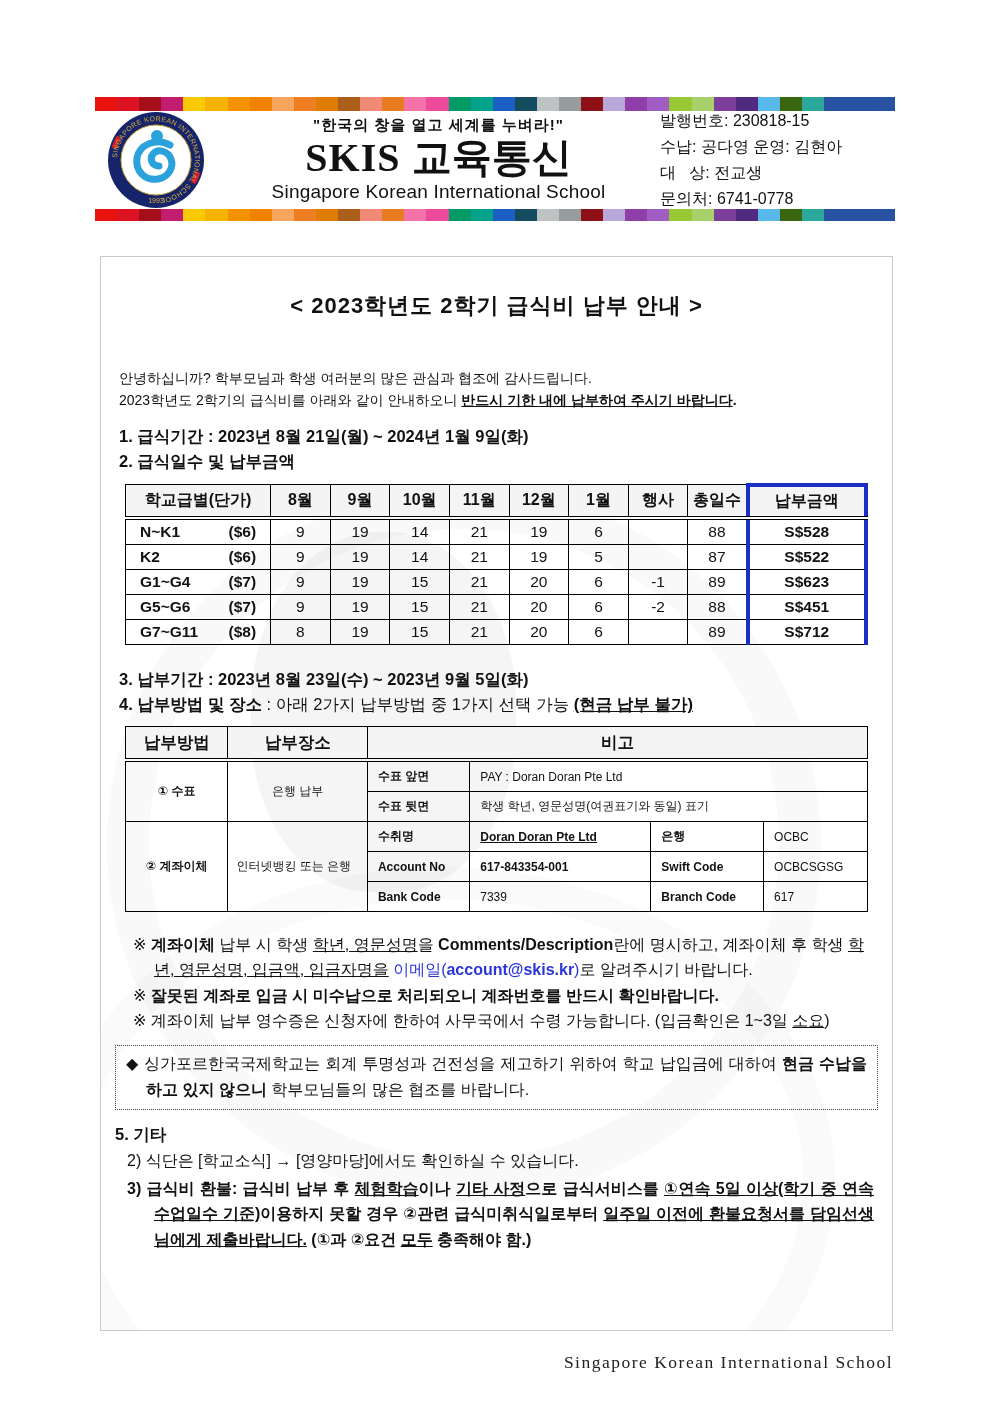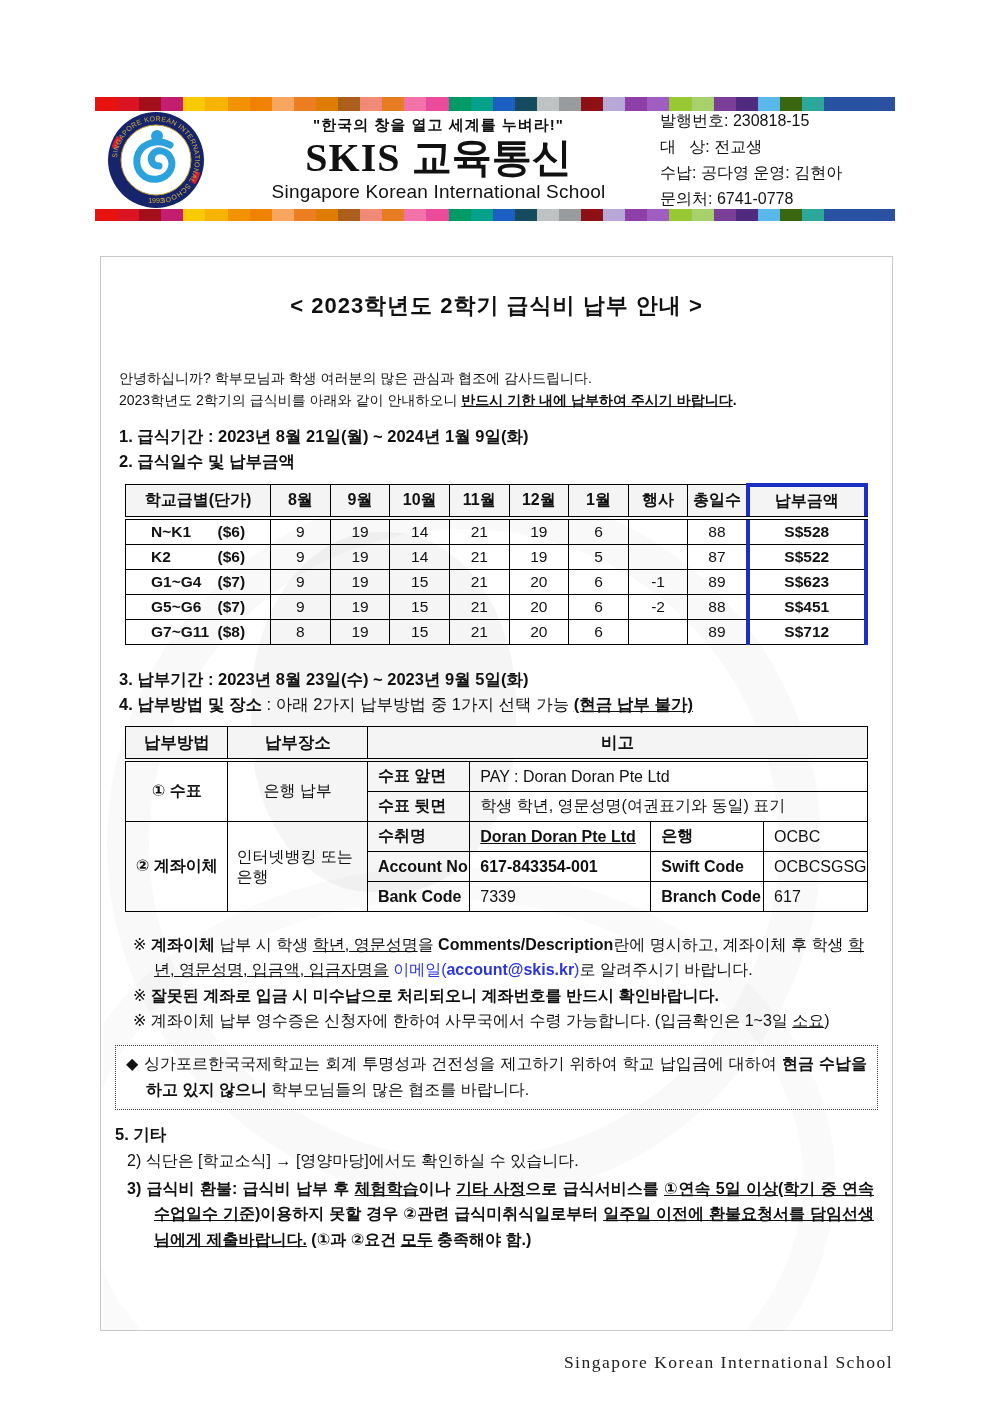--- a/index.html
+++ b/index.html
@@ -33,29 +33,29 @@
   .greeting{margin:46px 8px 0 8px;font-size:14px;line-height:1.6;text-align:justify;}
   .sec{margin:0 8px;font-size:16.5px;line-height:1.55;font-weight:bold;}
   .sec.first{margin-top:12px;}
   .gap-top{margin-top:22px;}
 
   table{border-collapse:collapse;table-layout:fixed;width:calc(100% - 28px);margin:8px 14px 0 14px;}
   th,td{border:1px solid #000;text-align:center;overflow:hidden;}
   thead th{background:#f4f4f4;font-weight:bold;border-bottom:4px double #000;}
   .meal-table thead th{height:27px;font-size:16px;}
   .meal-table td{height:22px;font-size:15.5px;}
-  .meal-table .gradewrap{display:flex;justify-content:space-between;padding:0 24px;font-weight:bold;}
+  .meal-table .gradewrap{display:flex;justify-content:space-between;padding:0 13px;font-weight:bold;}
   .amt{border-left:4px solid #1b2fc4;border-right:4px solid #1b2fc4;}
   .amt-top{border-top:4px solid #1b2fc4;}
   .amt-bottom{border-bottom:4px solid #1b2fc4;}
   .amount{font-weight:bold;}
 
   .pay-table{margin-top:8px;}
   .pay-table thead th{height:29px;font-size:16.5px;}
-  .pay-table td{height:27px;font-size:16px;}
+  .pay-table td{height:27px;font-size:12px;}
   .pay-method{font-weight:bold;}
   .pay-place.leftwrap{text-align:left;padding:0 8px;line-height:1.25;}
   .plabel{text-align:left;padding-left:10px;}
   .pval{text-align:left;padding-left:10px;}
 
   .notes{margin:20px 18px 0 22px;font-size:16px;line-height:1.58;}
   .note{padding-left:21px;text-indent:-21px;text-align:justify;}
   .notice{margin:12px 4px 0 4px;border:1px dotted #444;padding:5px 10px 7px 10px;font-size:16px;line-height:1.6;}
   .notice-inner{padding-left:20px;text-indent:-20px;text-align:justify;}
   .sec5{margin:14px 4px 0 4px;font-weight:bold;font-size:16.5px;}
@@ -126,22 +126,22 @@
           <text x="50" y="93" font-size="7" fill="#d9b23a" text-anchor="middle">1993</text>
         </svg>
       </div>
       <div class="mast-center">
         <div class="slogan">"한국의 창을 열고 세계를 누벼라!"</div>
         <div class="mast-title"><span class="t-latin">SKIS</span> <span class="t-kr">교육통신</span></div>
         <div class="mast-sub">Singapore Korean International School</div>
       </div>
       <div class="mast-info">
         <div>발행번호: 230818-15</div>
+        <div>수납: 공다영 운영: 김현아</div>
         <div>대&nbsp;&nbsp;&nbsp;상: 전교생</div>
-        <div>수납: 공다영 운영: 김현아</div>
         <div>문의처: 6741-0778</div>
       </div>
     </div>
     <div class="stripe bottom">
         <i style="background: rgb(232, 19, 15);"></i>
         <i style="background: rgb(219, 19, 34);"></i>
         <i style="background: rgb(164, 15, 27);"></i>
         <i style="background: rgb(194, 29, 110);"></i>
         <i style="background: rgb(249, 201, 1);"></i>
         <i style="background: rgb(246, 179, 1);"></i>

